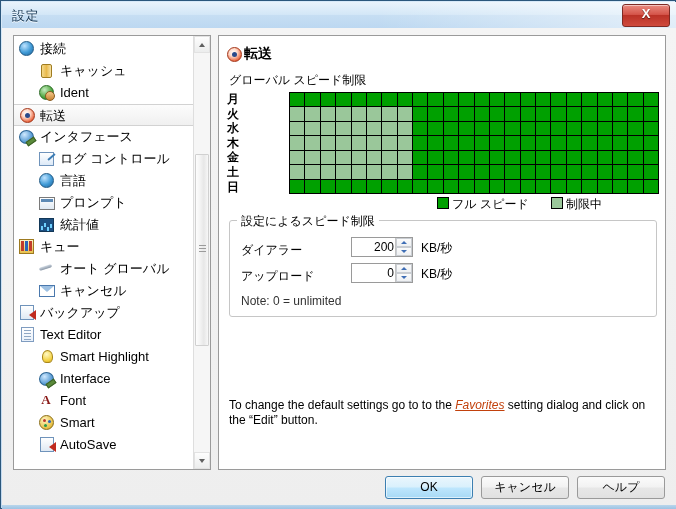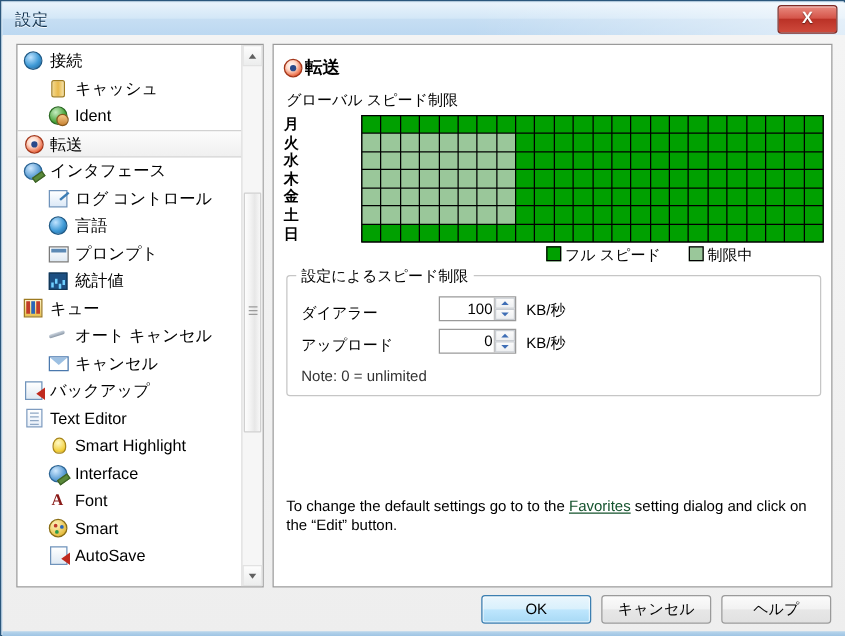--- a/index.html
+++ b/index.html
@@ -259,21 +259,21 @@
   #dl-unit { top: 204px; }
   #ul-unit { top: 230px; }
 
   
   #help-note {
     position: absolute; left: 10px; top: 362px;
     width: 420px;
     font-size: 12px; color: #000;
     line-height: 15px;
   }
-  #help-link { color: #14532d; text-decoration: underline; cursor: pointer; }
+  #help-link { color: #c2410c; text-decoration: underline; cursor: pointer; font-style: italic; }
 
   
   #buttonbar { position: absolute; left: 0; top: 443px; width: 616px; height: 38px; }
   .dlg-btn {
     position: absolute; top: 5px;
     width: 88px; height: 23px;
     border: 1px solid #9a9a9a;
     border-radius: 3px;
     background: linear-gradient(to bottom, #fbfbfb 0%, #f2f2f2 48%, #e7e7e7 52%, #e1e1e1 100%);
     font-size: 12px; color: #000;
@@ -472,21 +472,21 @@
           <div class="tree-item lvl1"><span class="ti-icon"><span class="ic ic-globe"></span></span><span class="ti-label">接続</span></div>
           <div class="tree-item lvl2"><span class="ti-icon"><span class="ic ic-cyl"></span></span><span class="ti-label">キャッシュ</span></div>
           <div class="tree-item lvl2"><span class="ti-icon"><span class="ic ic-globeuser"></span></span><span class="ti-label">Ident</span></div>
           <div class="tree-item lvl1 selected"><span class="ti-icon"><span class="ic ic-transfer"></span></span><span class="ti-label">転送</span></div>
           <div class="tree-item lvl1"><span class="ti-icon"><span class="ic ic-iface"></span></span><span class="ti-label">インタフェース</span></div>
           <div class="tree-item lvl2"><span class="ti-icon"><span class="ic ic-logctl"></span></span><span class="ti-label">ログ コントロール</span></div>
           <div class="tree-item lvl2"><span class="ti-icon"><span class="ic ic-globe"></span></span><span class="ti-label">言語</span></div>
           <div class="tree-item lvl2"><span class="ti-icon"><span class="ic ic-prompt"></span></span><span class="ti-label">プロンプト</span></div>
           <div class="tree-item lvl2"><span class="ti-icon"><span class="ic ic-stats"></span></span><span class="ti-label">統計値</span></div>
           <div class="tree-item lvl1"><span class="ti-icon"><span class="ic ic-queue"></span></span><span class="ti-label">キュー</span></div>
-          <div class="tree-item lvl2"><span class="ti-icon"><span class="ic ic-dialer"></span></span><span class="ti-label">オート キャンセル</span></div>
+          <div class="tree-item lvl2"><span class="ti-icon"><span class="ic ic-dialer"></span></span><span class="ti-label">オート グローバル</span></div>
           <div class="tree-item lvl2"><span class="ti-icon"><span class="ic ic-mail"></span></span><span class="ti-label">キャンセル</span></div>
           <div class="tree-item lvl1"><span class="ti-icon"><span class="ic ic-backup"></span></span><span class="ti-label">バックアップ</span></div>
           <div class="tree-item lvl1"><span class="ti-icon"><span class="ic ic-doc"></span></span><span class="ti-label">Text Editor</span></div>
           <div class="tree-item lvl2"><span class="ti-icon"><span class="ic ic-bulb"></span></span><span class="ti-label">Smart Highlight</span></div>
           <div class="tree-item lvl2"><span class="ti-icon"><span class="ic ic-iface"></span></span><span class="ti-label">Interface</span></div>
           <div class="tree-item lvl2"><span class="ti-icon"><span class="ic ic-font">A</span></span><span class="ti-label">Font</span></div>
           <div class="tree-item lvl2"><span class="ti-icon"><span class="ic ic-styles"></span></span><span class="ti-label">Smart</span></div>
           <div class="tree-item lvl2"><span class="ti-icon"><span class="ic ic-backup"></span></span><span class="ti-label">AutoSave</span></div>
         </div>
 
@@ -700,21 +700,21 @@
       <div id="legend">
           <div class="legend-entry" style="left: 148px;"><span class="legend-swatch full"></span><span>フル スピード</span></div>
           <div class="legend-entry" style="left: 262px;"><span class="legend-swatch limited"></span><span>制限中</span></div>
         </div>
 
       <div id="groupbox"></div>
       <div id="groupbox-title">設定によるスピード制限</div>
 
       <div class="field-row" id="dl-label">ダイアラー</div>
       <div class="spinner" id="dl-spinner">
-        <div class="value">100</div>
+        <div class="value">200</div>
         <div class="spin-btns">
           <div class="spin-btn up">
               <i></i>
             </div>
           <div class="spin-btn down">
               <i></i>
             </div>
         </div>
       </div>
       <div class="unit" id="dl-unit">KB/秒</div>

